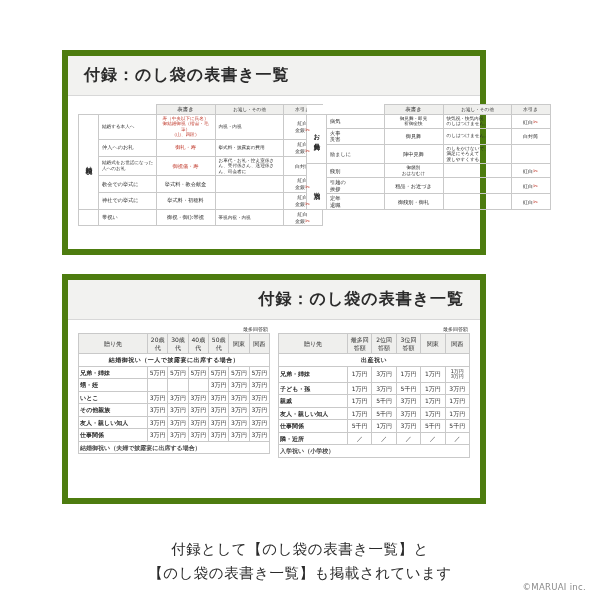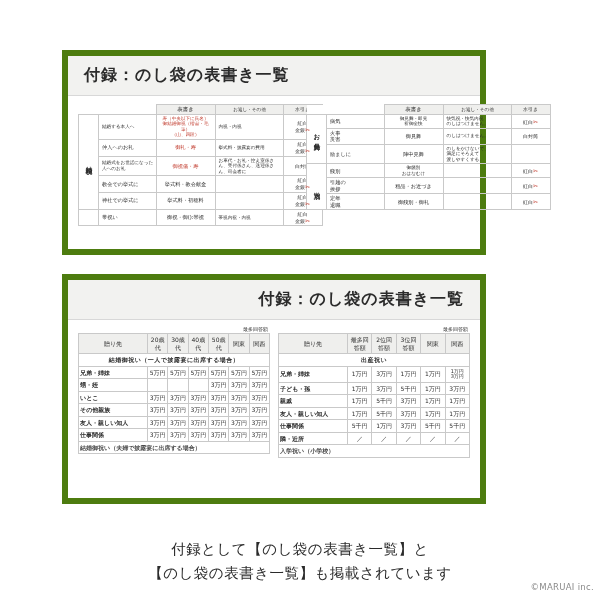--- a/index.html
+++ b/index.html
@@ -157,21 +157,21 @@
     width: 600px;
     text-align: center;
     font-size: 14.5px;
     line-height: 1.65;
     letter-spacing: 0.5px;
     color: #2b2b2b;
   }
   .caption .ln { display: block; }
   .credit {
     position: absolute;
-    right: 6px;
+    right: 14px;
     bottom: 8px;
     font-size: 8.5px;
     color: #8a8a8a;
     letter-spacing: 0.3px;
   }
 </style>
 </head>
 <body>
 
 <div class="page">

